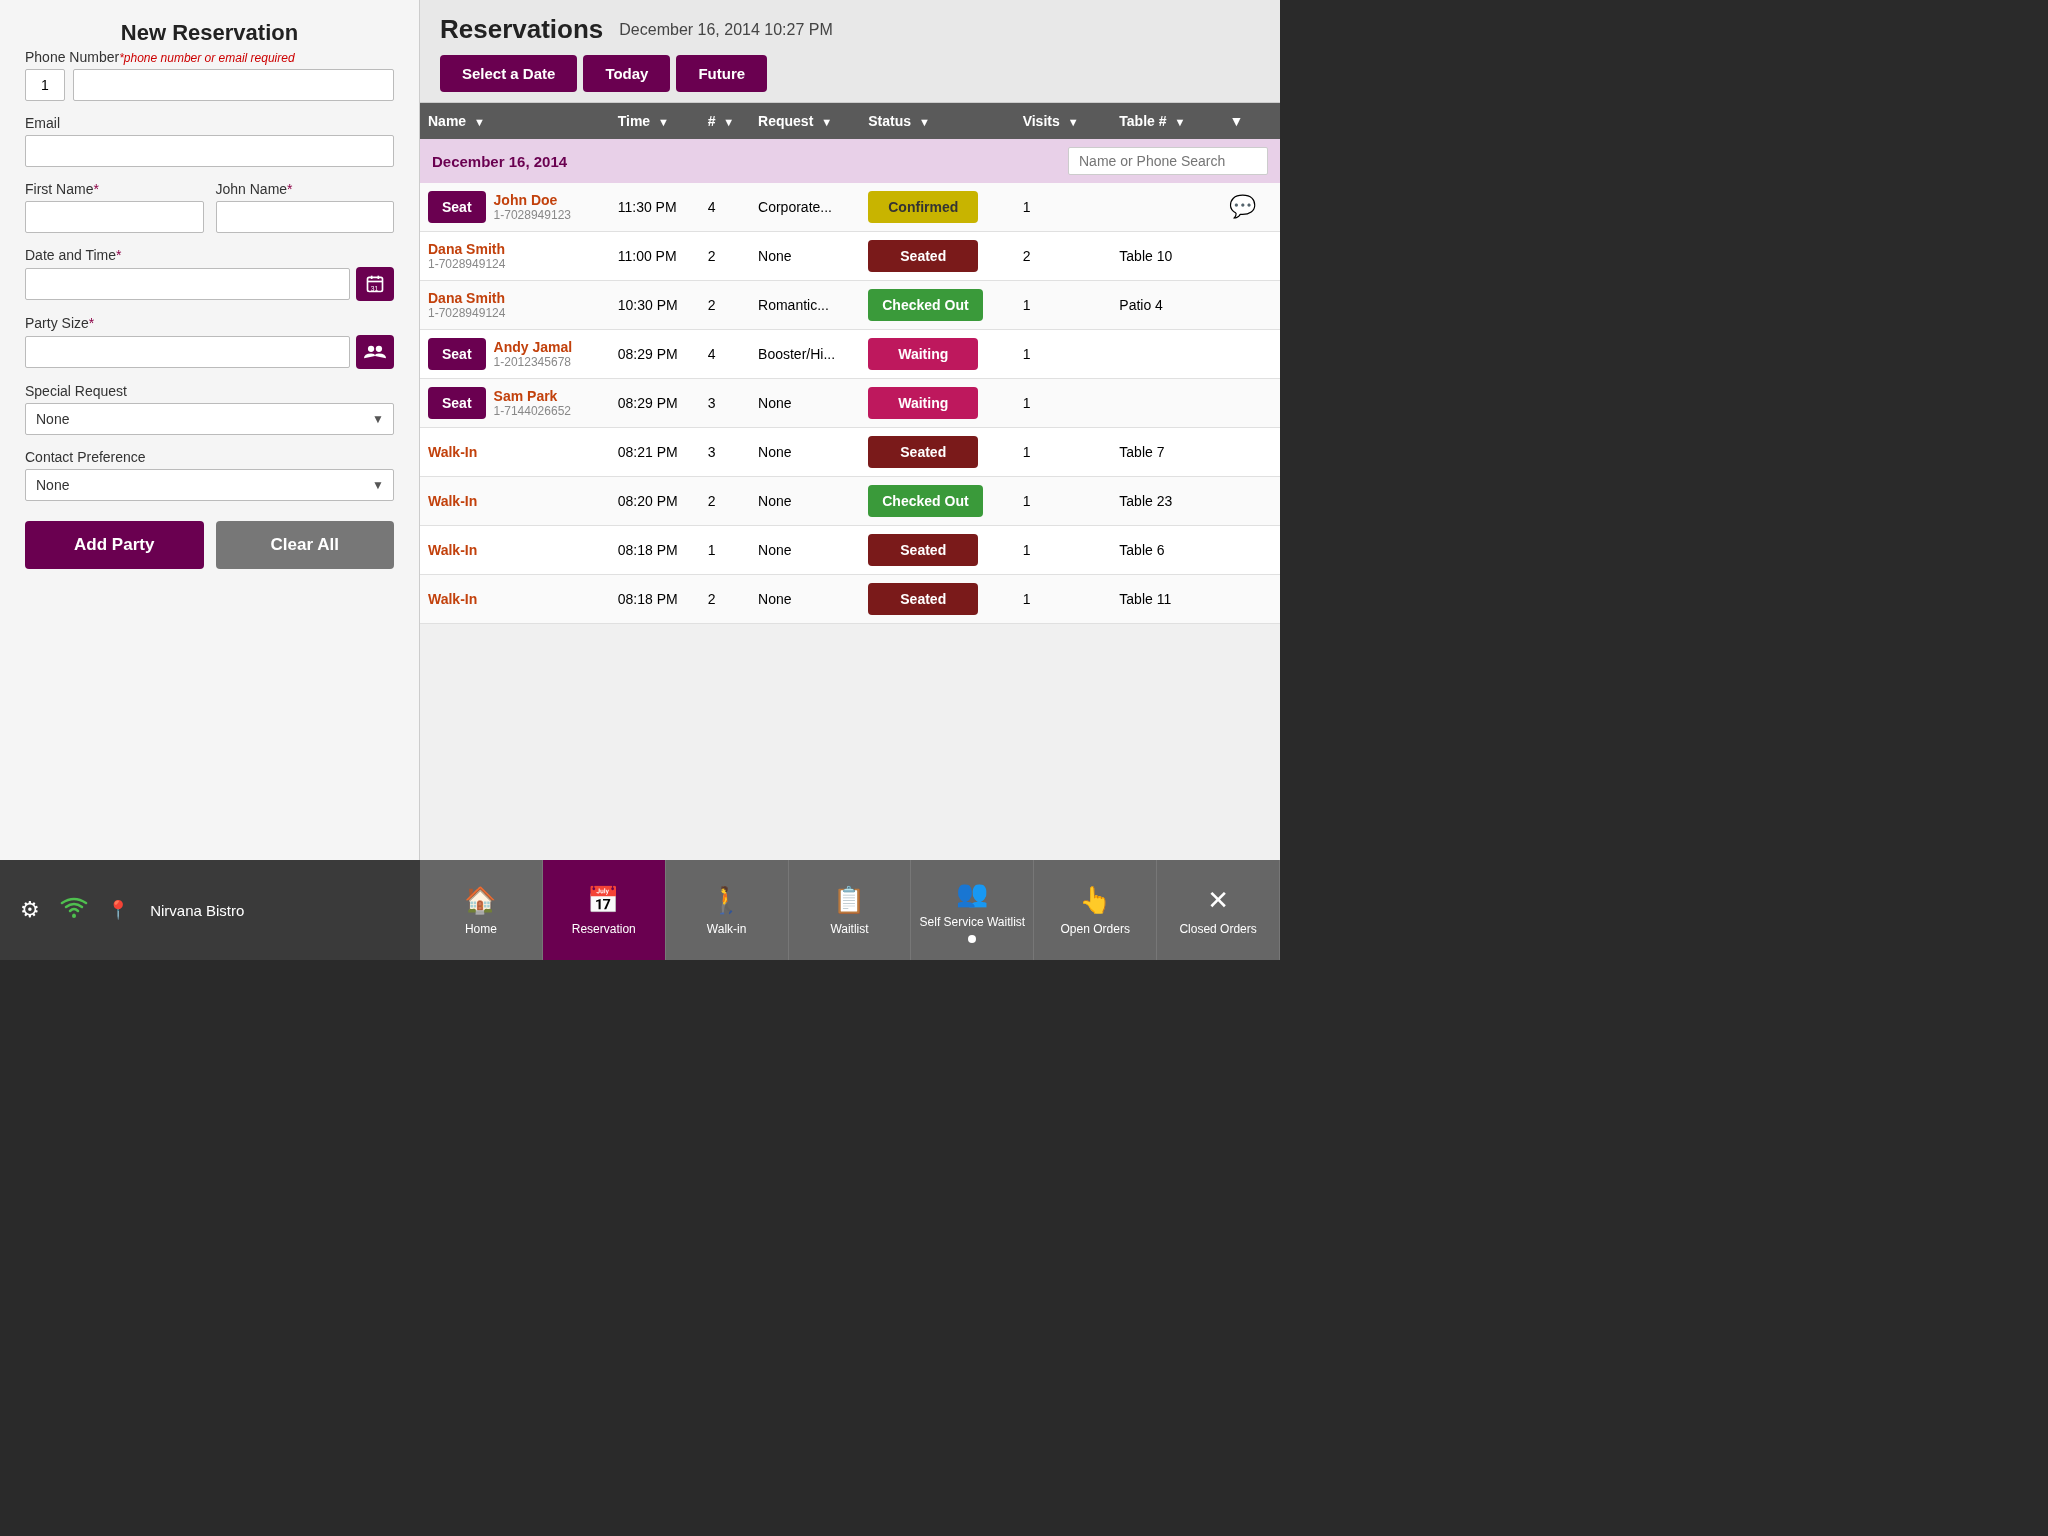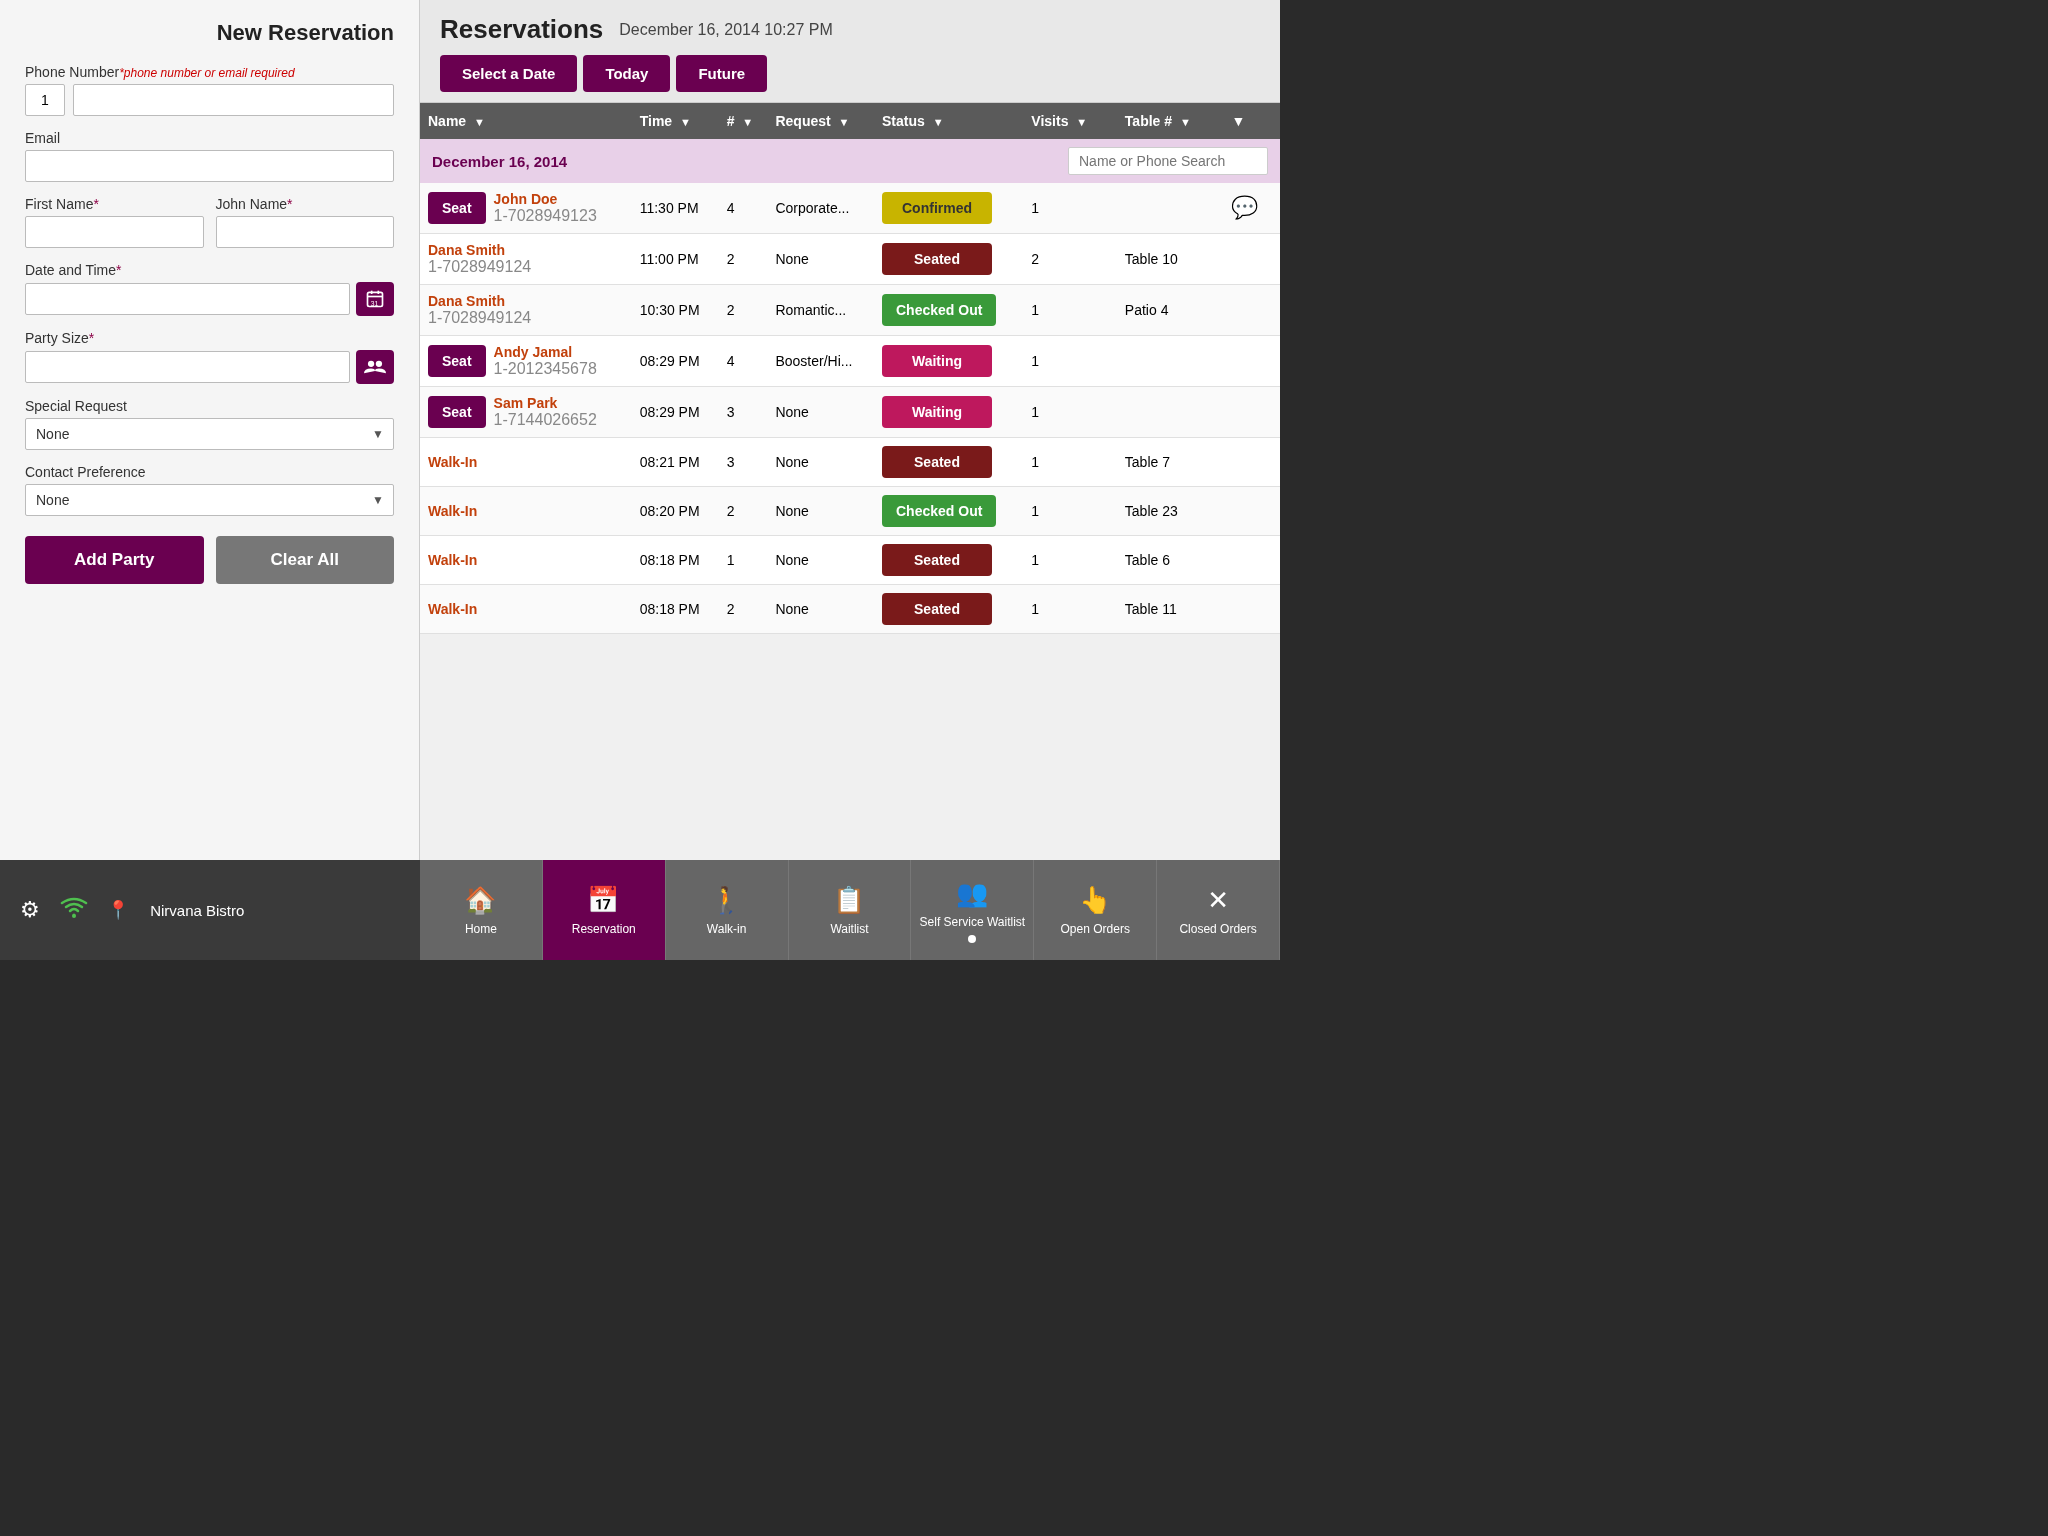--- a/index.html
+++ b/index.html
@@ -24,25 +24,25 @@
     .left-panel {
       width: 420px;
       background: #f5f5f5;
       padding: 20px 25px;
       border-right: 1px solid #ccc;
       overflow-y: auto;
       flex-shrink: 0;
     }
 
     .left-panel h2 {
-      text-align: right;
+      text-align: center;
       font-size: 22px;
       font-weight: bold;
       color: #222;
-      margin-bottom: 18px;
+      margin-bottom: 3px;
     }
 
     .form-group {
       margin-bottom: 14px;
     }
 
     .form-group label {
       display: block;
       font-size: 14px;
       color: #333;
@@ -348,21 +348,21 @@
     }
 
     .guest-name {
       font-weight: bold;
       color: #c2410c;
       display: block;
     }
 
     .guest-phone {
       color: #888;
-      font-size: 16px;
+      font-size: 12px;
       display: block;
     }
 
     .seat-btn {
       background: #6a0050;
       color: white;
       border: none;
       padding: 8px 14px;
       font-size: 14px;
       font-weight: bold;

